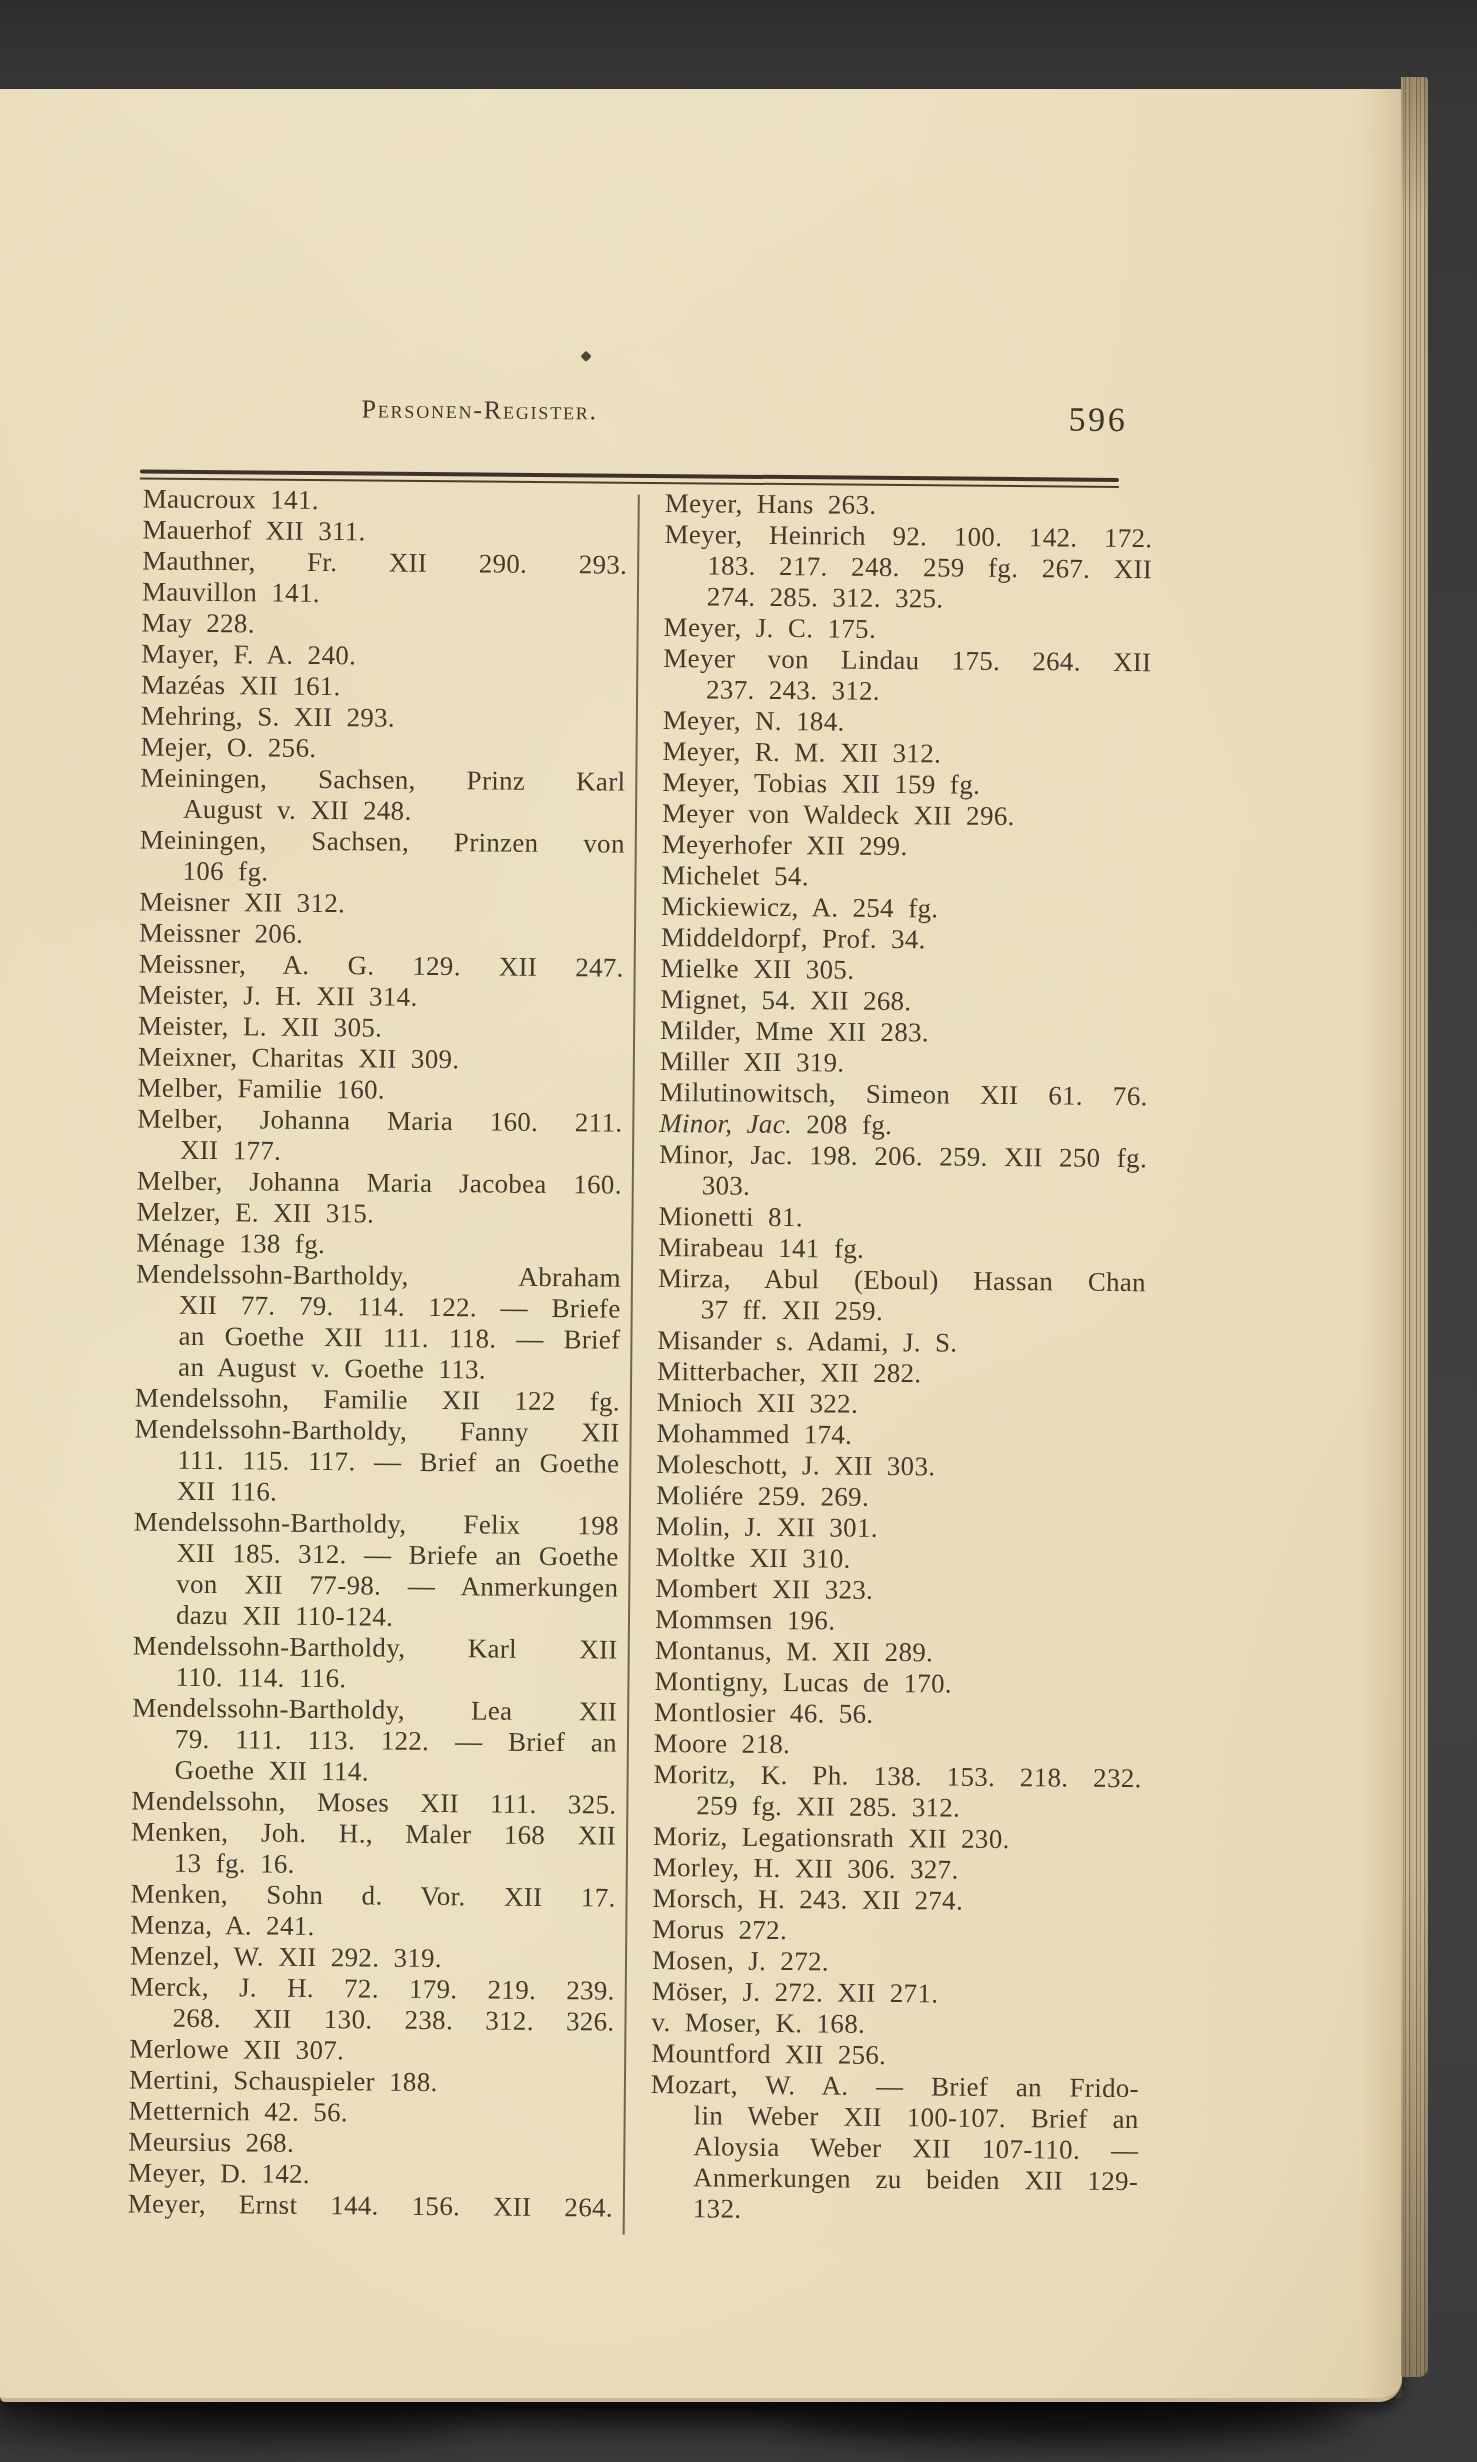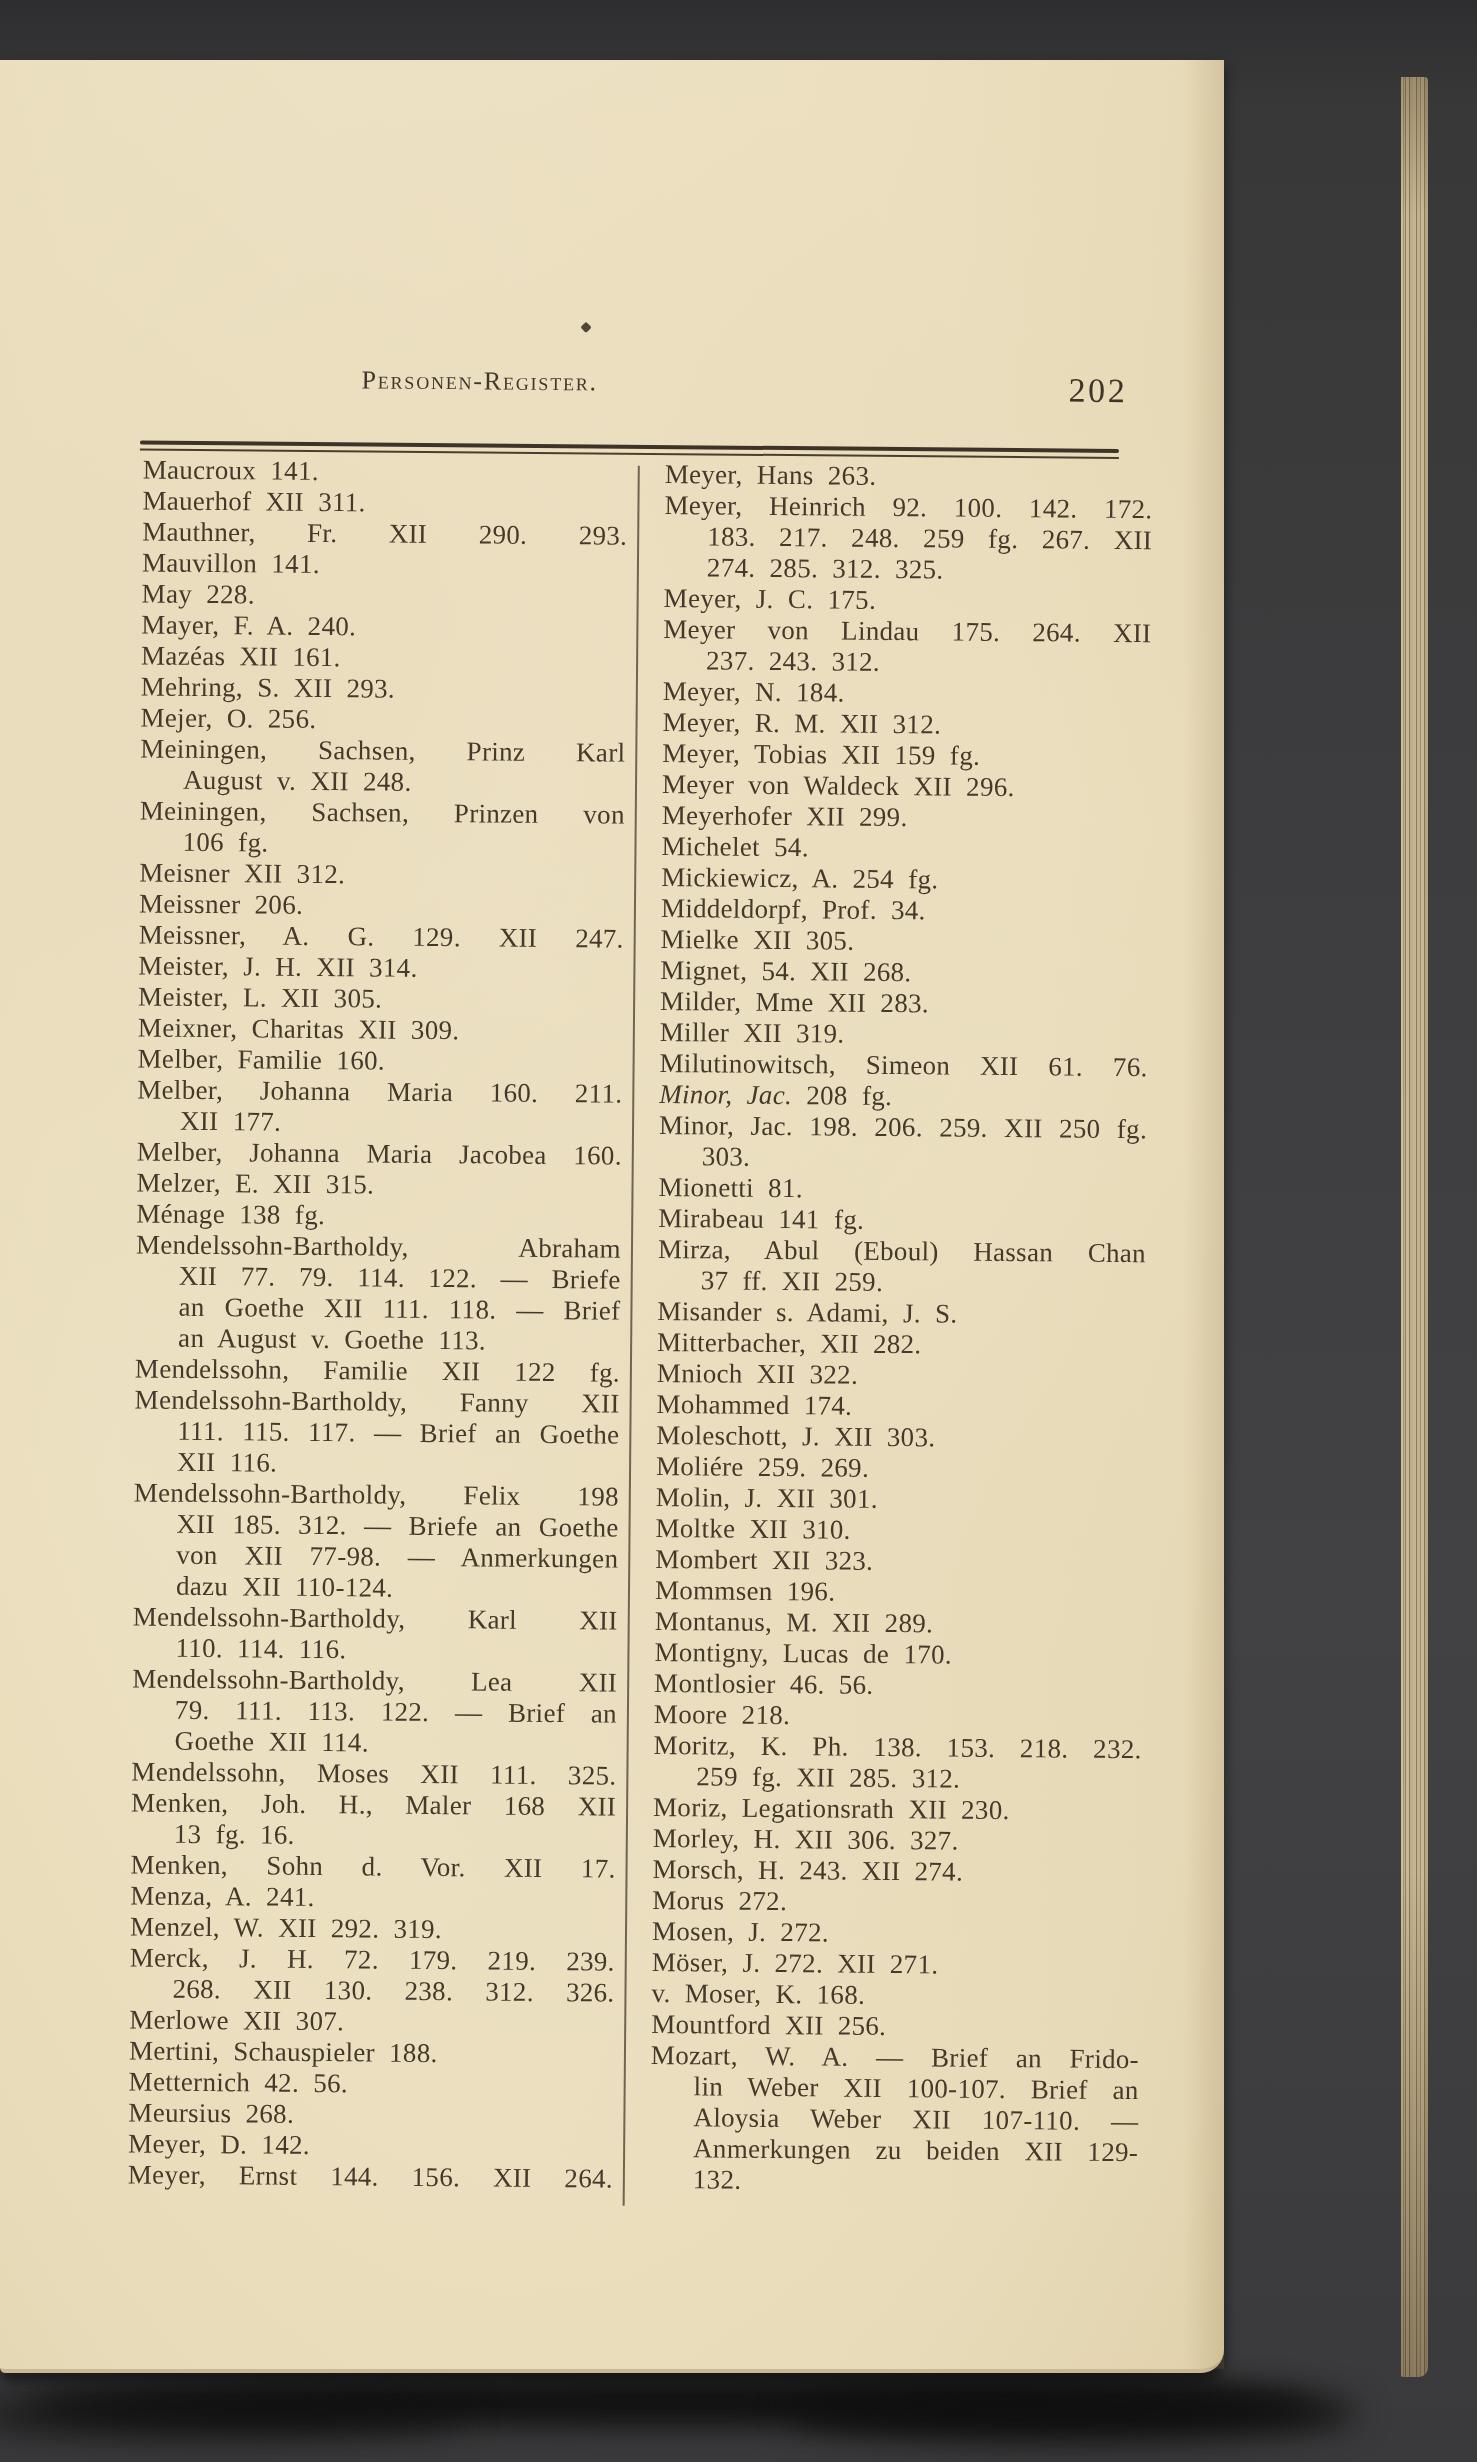--- a/index.html
+++ b/index.html
@@ -11,22 +11,22 @@
     font-family: "Liberation Serif", "DejaVu Serif", serif;
   }
   .scene {
     position: absolute;
     inset: 0;
     background: linear-gradient(180deg, #2e2e30 0px, #383839 107px, #3f3f41 45%, #424244 65%, #3a3a3c 100%);
   }
   .page {
     position: absolute;
     left: 0;
-    top: 60px;
-    width: 1224px;
+    top: 89px;
+    width: 1402px;
     height: 2309px;
     background: radial-gradient(ellipse at 42% 30%, #f0e5c8 0%, #ece1c2 50%, #e8dbb9 80%, #e0d2ac 100%);
     border-radius: 0 0 23px 5.4px;
     border-bottom: 4.5px solid #c9b795;
     box-shadow: 0 7.2px 14.3px rgba(0,0,0,0.55);
   }
   .page::before {
     content: "";
     position: absolute;
     inset: 0;
@@ -153,21 +153,21 @@
     <div class="sh2"></div>
     <div class="sh3"></div>
   </div>
 
   <div class="page">
     <div class="sheet-content">
 
       <div class="speck"></div>
 
       <div class="header-title">Personen-Register.</div>
-      <div class="page-num">202</div>
+      <div class="page-num">596</div>
       <div class="rule-top"></div>
       <div class="rule-bottom"></div>
 
       <div class="col col-left">
 
       <div class="line">Maucroux 141.</div>
           <div class="line">Mauerhof XII 311.</div>
           <div class="line just">Mauthner, Fr. XII 290. 293.</div>
           <div class="line">Mauvillon 141.</div>
           <div class="line">May 228.</div>

